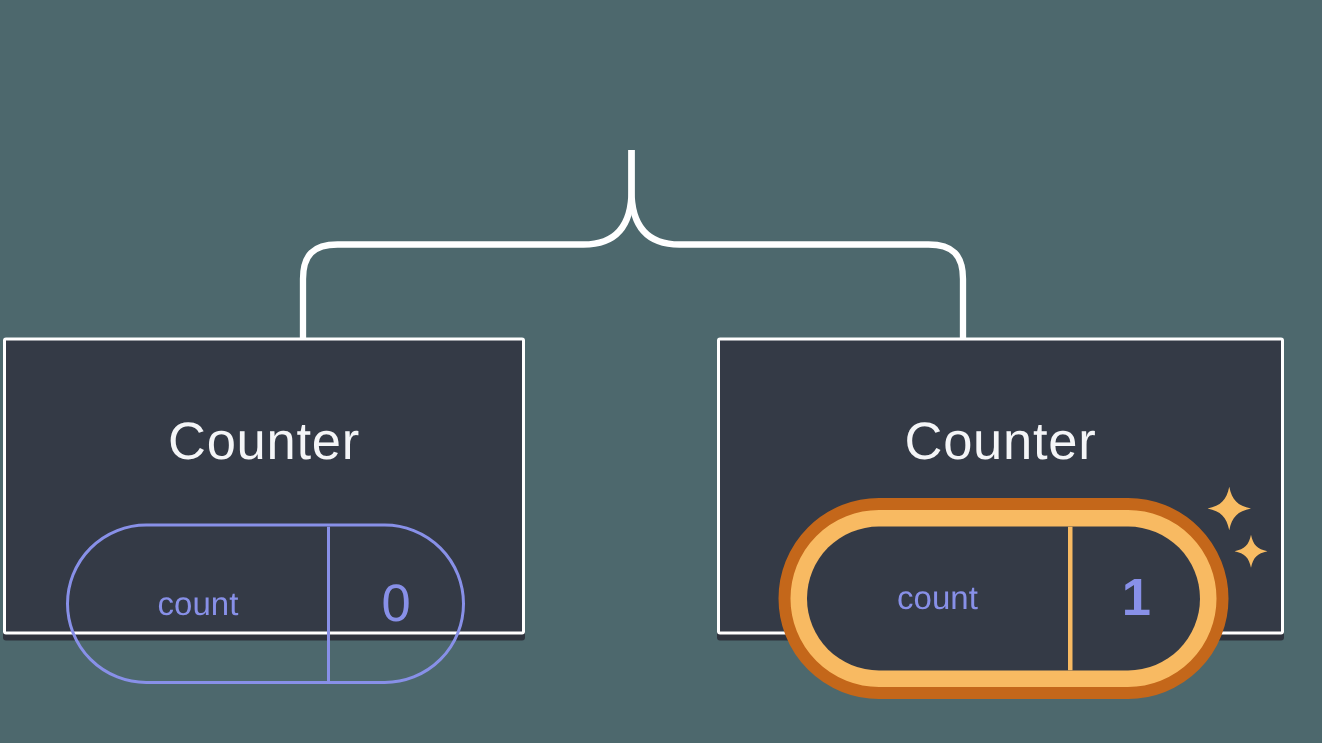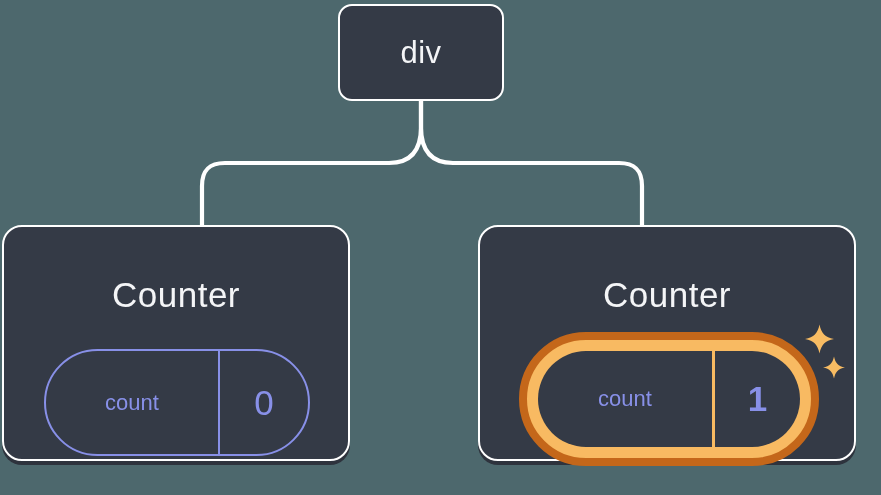--- a/index.html
+++ b/index.html
@@ -38,24 +38,24 @@
     position:absolute; left:338px; top:4px; width:166px; height:97px;
     background: var(--node-fill);
     border: 2.5px solid var(--node-border);
     border-radius: 14px;
     display:flex; align-items:center; justify-content:center;
     color: var(--text-primary);
     font-size: 31px;
     letter-spacing: 0.5px;
   }
   .card {
-    position:absolute; top:225px; height:236px;
+    position:absolute; top:225px; height:198px;
     background: var(--node-fill);
     border: 2.5px solid var(--node-border);
-    border-radius: 20px;
+    border-radius: 2px;
     box-shadow: 0 4px 0 var(--card-shadow);
   }
   .card-left  { left:2px;   width:348px; }
   .card-right { left:478px; width:378px; }
   .card-title {
     margin-top: 48px;
     text-align: center;
     color: var(--text-primary);
     font-size: 35px;
     letter-spacing: 0.5px;
@@ -106,23 +106,20 @@
 </head>
 <body>
 
 <div class="stage">
 
   <svg class="connector" viewBox="0 0 881 495" xmlns="http://www.w3.org/2000/svg">
     <path d="M421 100 L421 127 C421 149 412 163 389 163 L225 163 C209 163 202 170 202 186 L202 227"></path>
     <path d="M421 100 L421 127 C421 149 430 163 453 163 L619 163 C635 163 642 170 642 186 L642 227"></path>
   </svg>
 
-  <div class="node-root">
-    <span>div</span>
-  </div>
 
   <div class="card card-left">
     <div class="card-title">Counter</div>
     <div class="pill pill-plain">
       <span class="pill-key">count</span>
       <span class="pill-val">0</span>
     </div>
   </div>
 
   <div class="card card-right">

